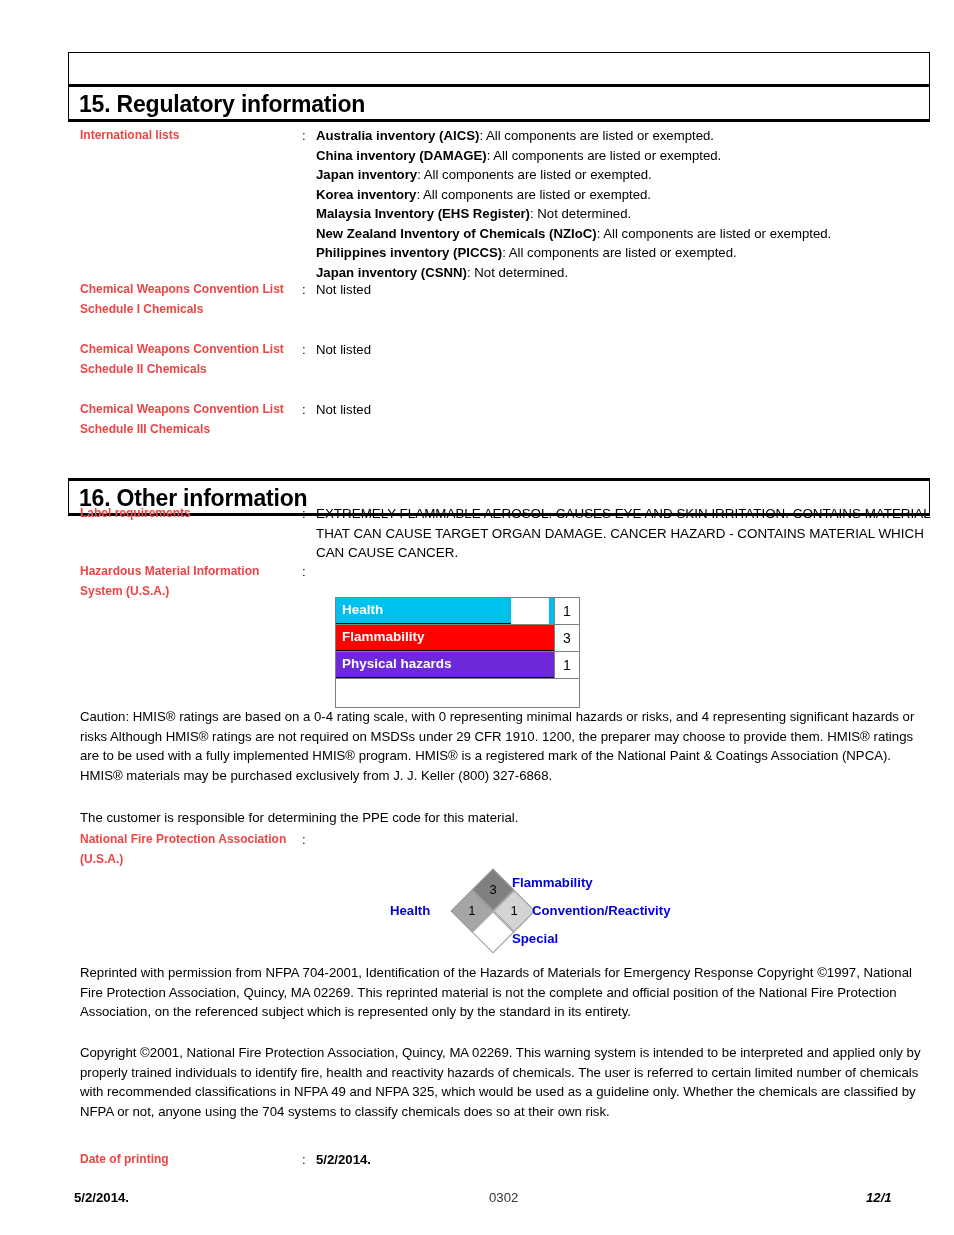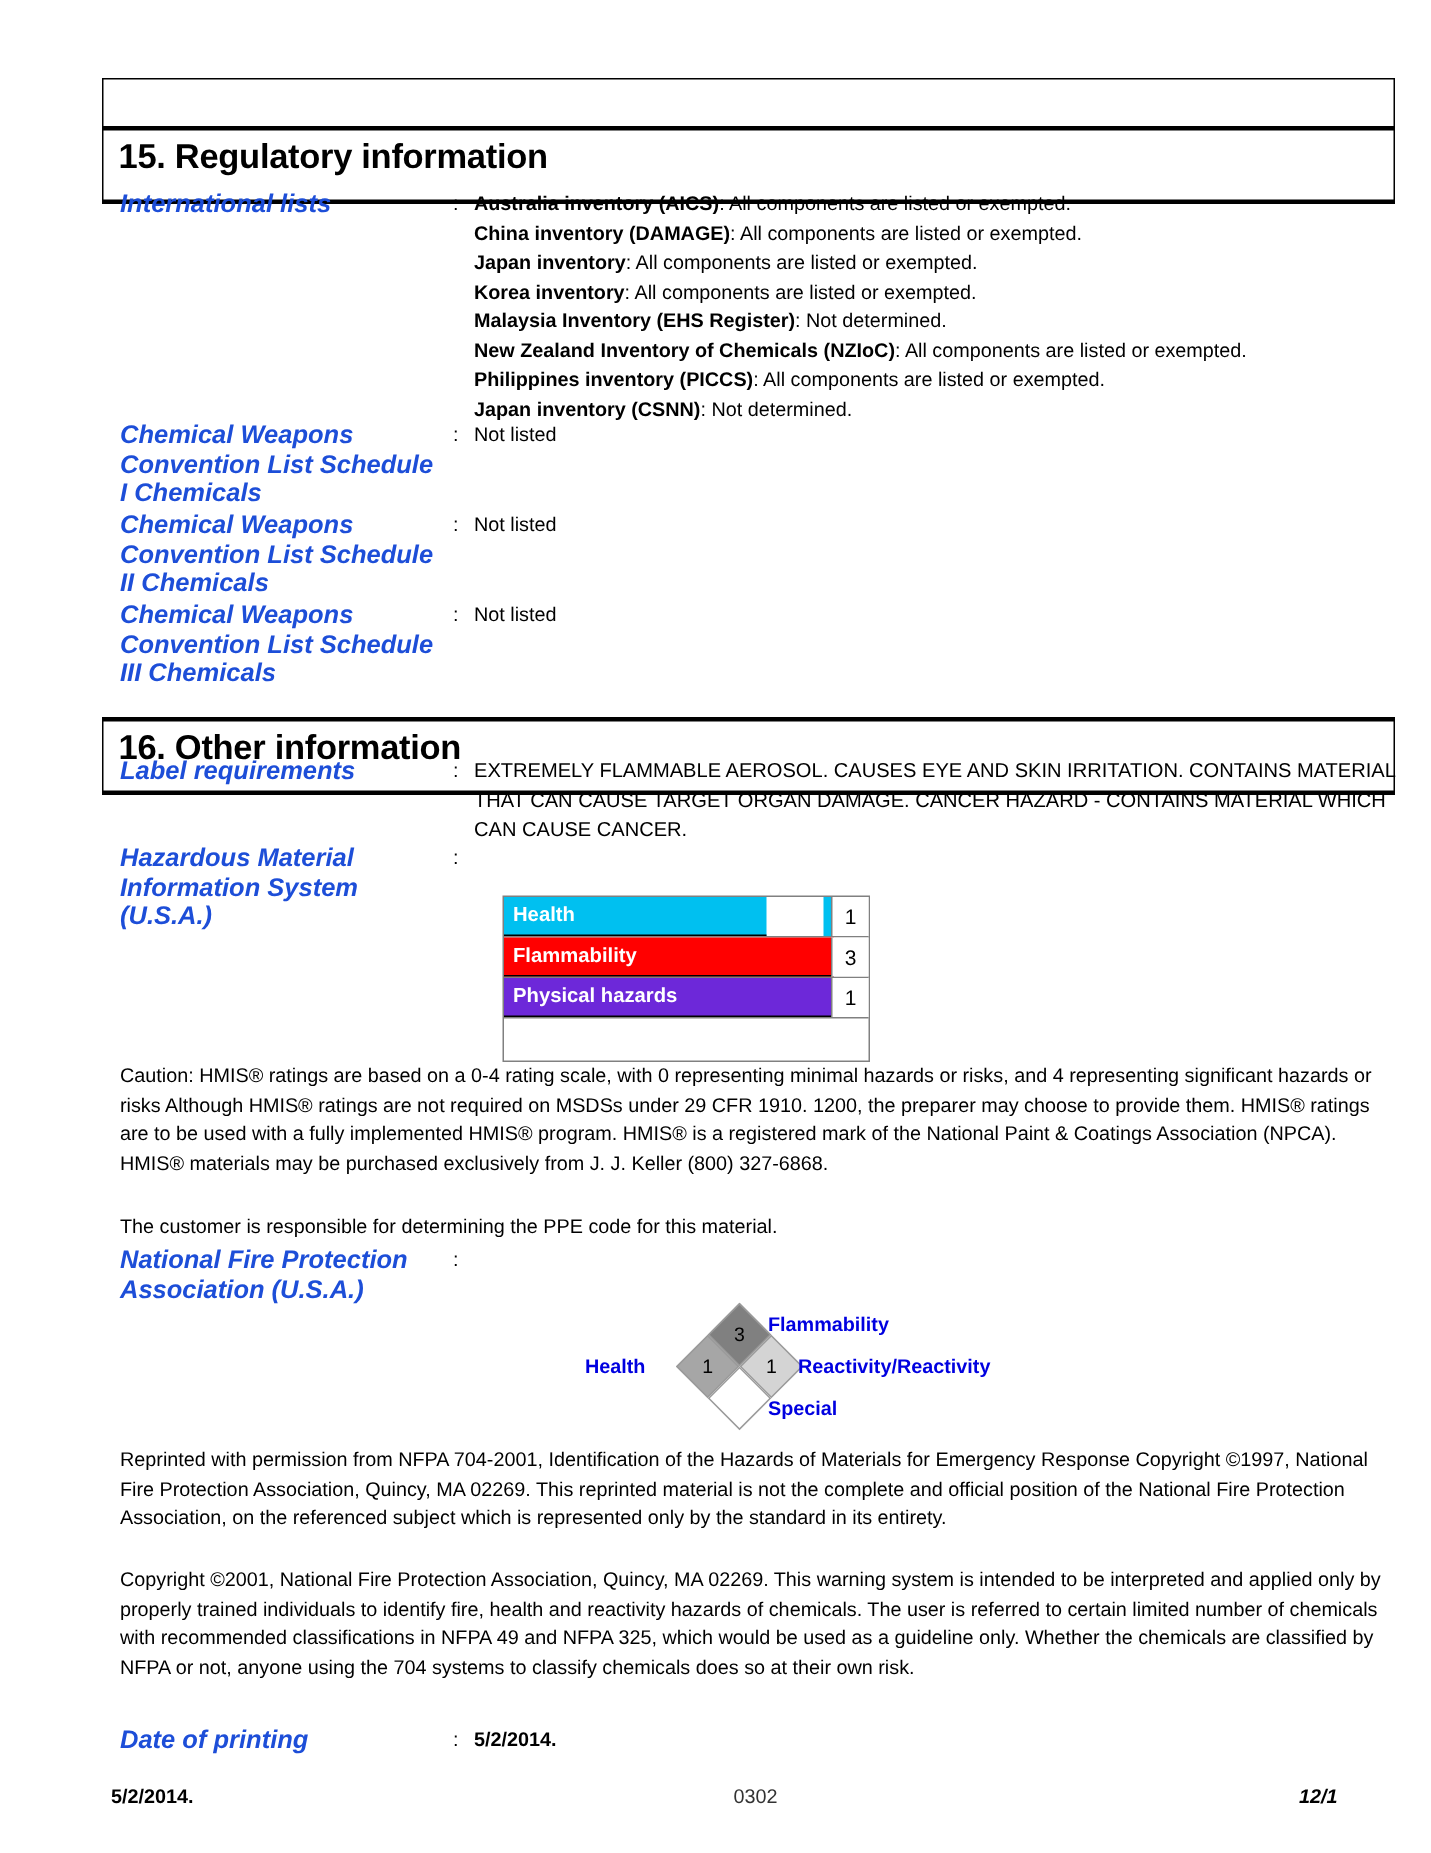--- a/index.html
+++ b/index.html
@@ -41,21 +41,21 @@
     font-style: italic;
     letter-spacing: 0.1px;
     white-space: nowrap;
     margin-top: 29px;
   }
 
   .section-head {
     position: absolute;
     left: 68px;
     width: 862px;
-    height: 52px;
+    height: 38px;
     border: 1px solid #000;
     border-top: 3px solid #000;
     border-bottom: 3px solid #000;
     box-sizing: border-box;
     background: #ffffff;
   }
   .section-head .title {
     position: absolute;
     left: 10px;
     top: 4px;
@@ -70,25 +70,24 @@
   
   .row {
     position: absolute;
     left: 0;
     width: 954px;
   }
   .lbl {
     position: absolute;
     left: 80px;
     width: 215px;
-    color: #1d4ed8;
-    font-weight: bold;
-    font-size: 17px;
+    color: #ef4444;
+    font-weight: bold;
+    font-size: 12px;
     line-height: 19.5px;
-    font-style: italic;
   }
   .colon {
     position: absolute;
     left: 302px;
     font-size: 13.2px;
     line-height: 19.5px;
     font-weight: normal;
     color: #000;
   }
   .val {
@@ -338,21 +337,21 @@
       <div class="q q-right">
         <span>1</span>
       </div>
       <div class="q q-bottom">
         <span></span>
       </div>
     </div>
   </div>
   <div class="nfpa-lbl" id="nfpa-health">Health</div>
   <div class="nfpa-lbl" id="nfpa-flam">Flammability</div>
-  <div class="nfpa-lbl" id="nfpa-inst">Reactivity/Reactivity</div>
+  <div class="nfpa-lbl" id="nfpa-inst">Convention/Reactivity</div>
   <div class="nfpa-lbl" id="nfpa-spec">Special</div>
 
   <div class="para" style="top:963px;">Reprinted with permission from NFPA 704-2001, Identification of the Hazards of Materials for Emergency Response Copyright ©1997, National Fire Protection Association, Quincy, MA 02269. This reprinted material is not the complete and official position of the National Fire Protection Association, on the referenced subject which is represented only by the standard in its entirety.</div>
 
   <div class="para" style="top:1043px;">Copyright ©2001, National Fire Protection Association, Quincy, MA 02269. This warning system is intended to be interpreted and applied only by properly trained individuals to identify fire, health and reactivity hazards of chemicals. The user is referred to certain limited number of chemicals with recommended classifications in NFPA 49 and NFPA 325, which would be used as a guideline only. Whether the chemicals are classified by NFPA or not, anyone using the 704 systems to classify chemicals does so at their own risk.</div>
 
   <div class="row" style="top:1150px;">
     <div class="lbl">Date of printing</div>
     <div class="colon">:</div>
     <div class="val" style="font-weight:bold;">5/2/2014.</div>

